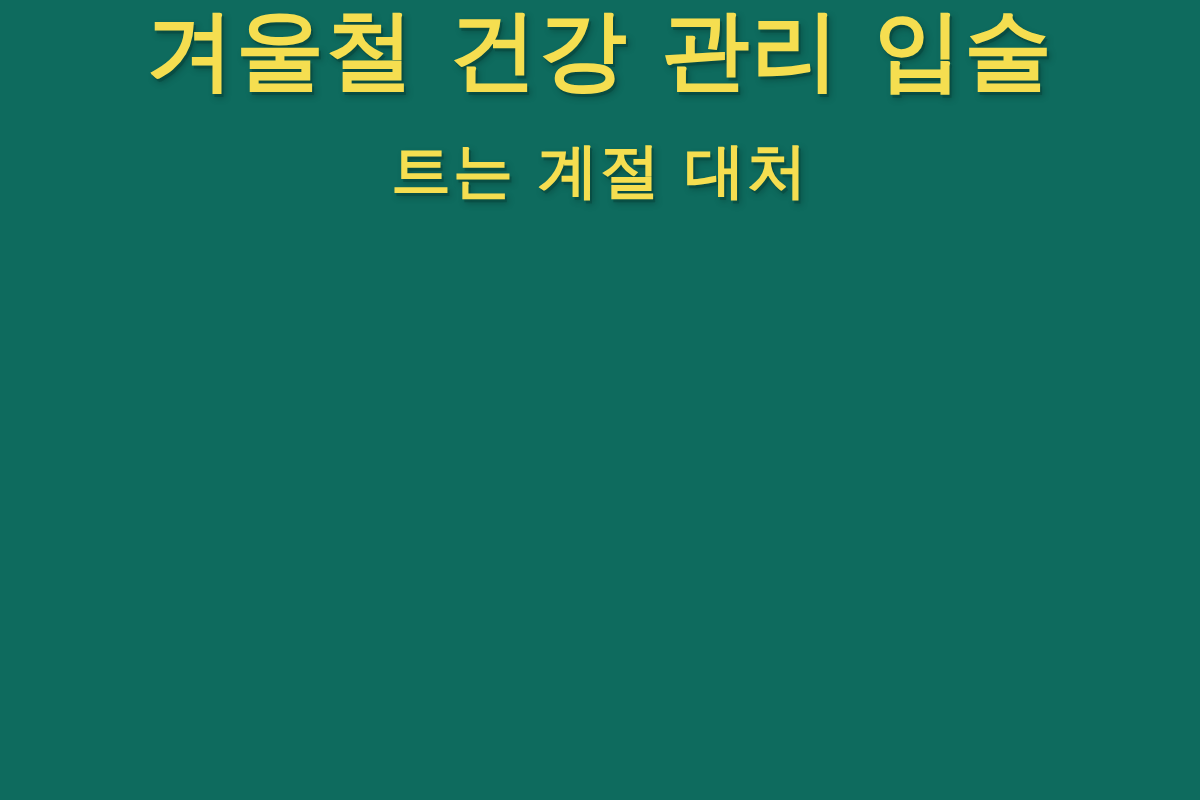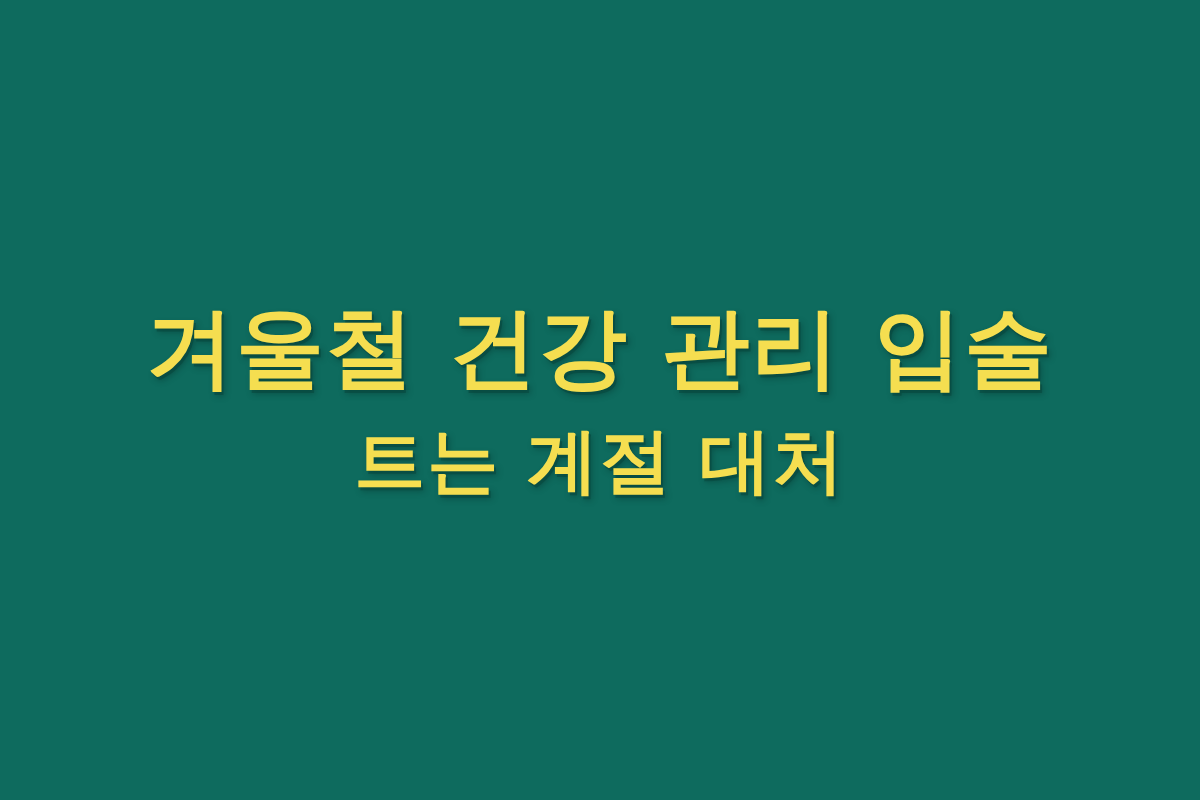--- a/index.html
+++ b/index.html
@@ -30,21 +30,21 @@
 
   #title-block {
     position: absolute;
     left: 0;
     top: 0;
     width: 1200px;
     height: 800px;
     display: flex;
     flex-direction: column;
     align-items: center;
-    justify-content: center;
+    justify-content: flex-start;
     gap: 16px;
   }
 
   .title-line {
     display: block;
     width: 100%;
     text-align: center;
     color: #f5de50;
     font-family: "DejaVu Sans", "Liberation Sans", sans-serif;
     font-weight: 700;
@@ -56,22 +56,22 @@
        2px 3px 0 rgba(8, 70, 60, 0.55),
        3px 4px 6px rgba(6, 52, 45, 0.45);
     -webkit-font-smoothing: antialiased;
   }
 
   .title-line.line-1 {
     font-size: 88px;
   }
 
   .title-line.line-2 {
-    font-size: 71px;
-    margin-top: 6px;
+    font-size: 60px;
+    margin-top: 20px;
   }
 </style>
 </head>
 <body>
 
 <div id="banner" style="background-color: rgb(14, 107, 94);">
 
   <div id="title-block">
 
     <span class="title-line line-1" style="color: rgb(245, 222, 80);">겨울철 건강 관리 입술</span>

